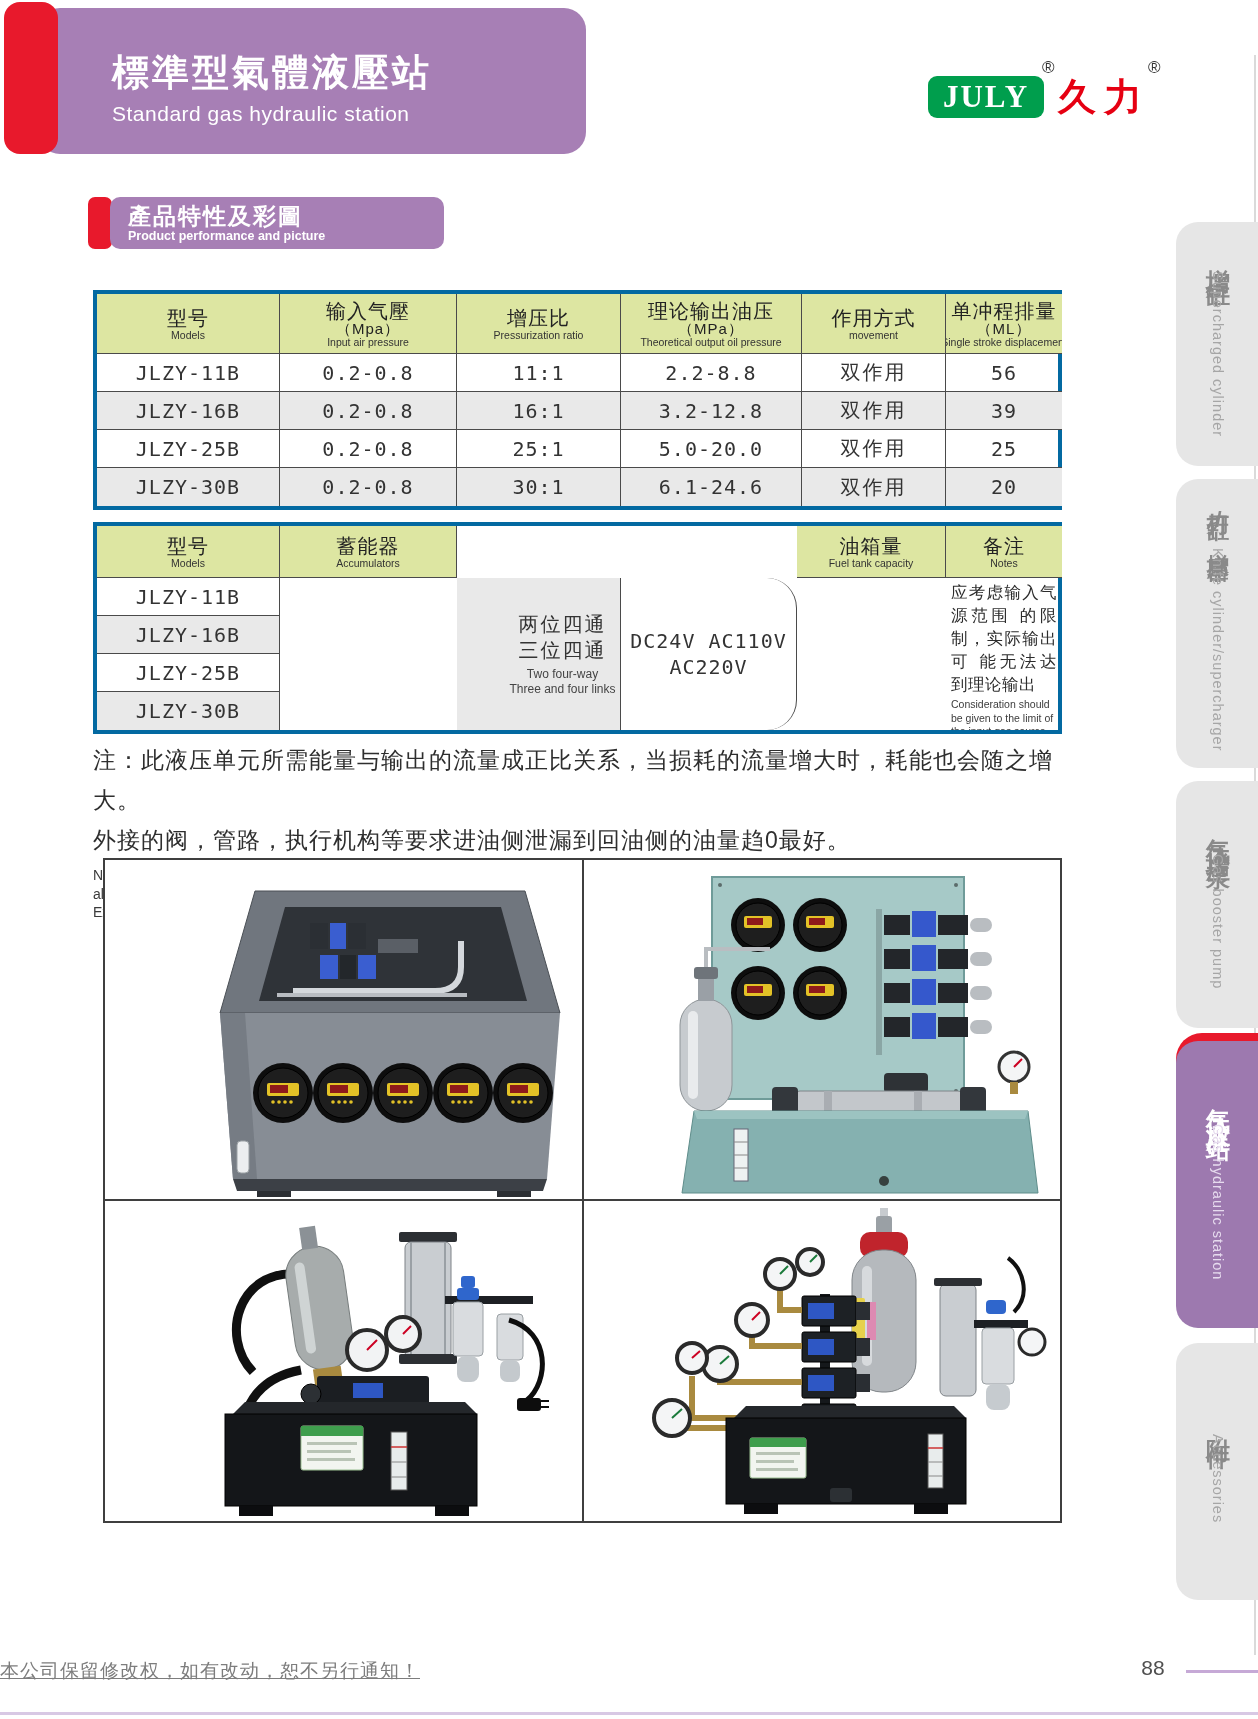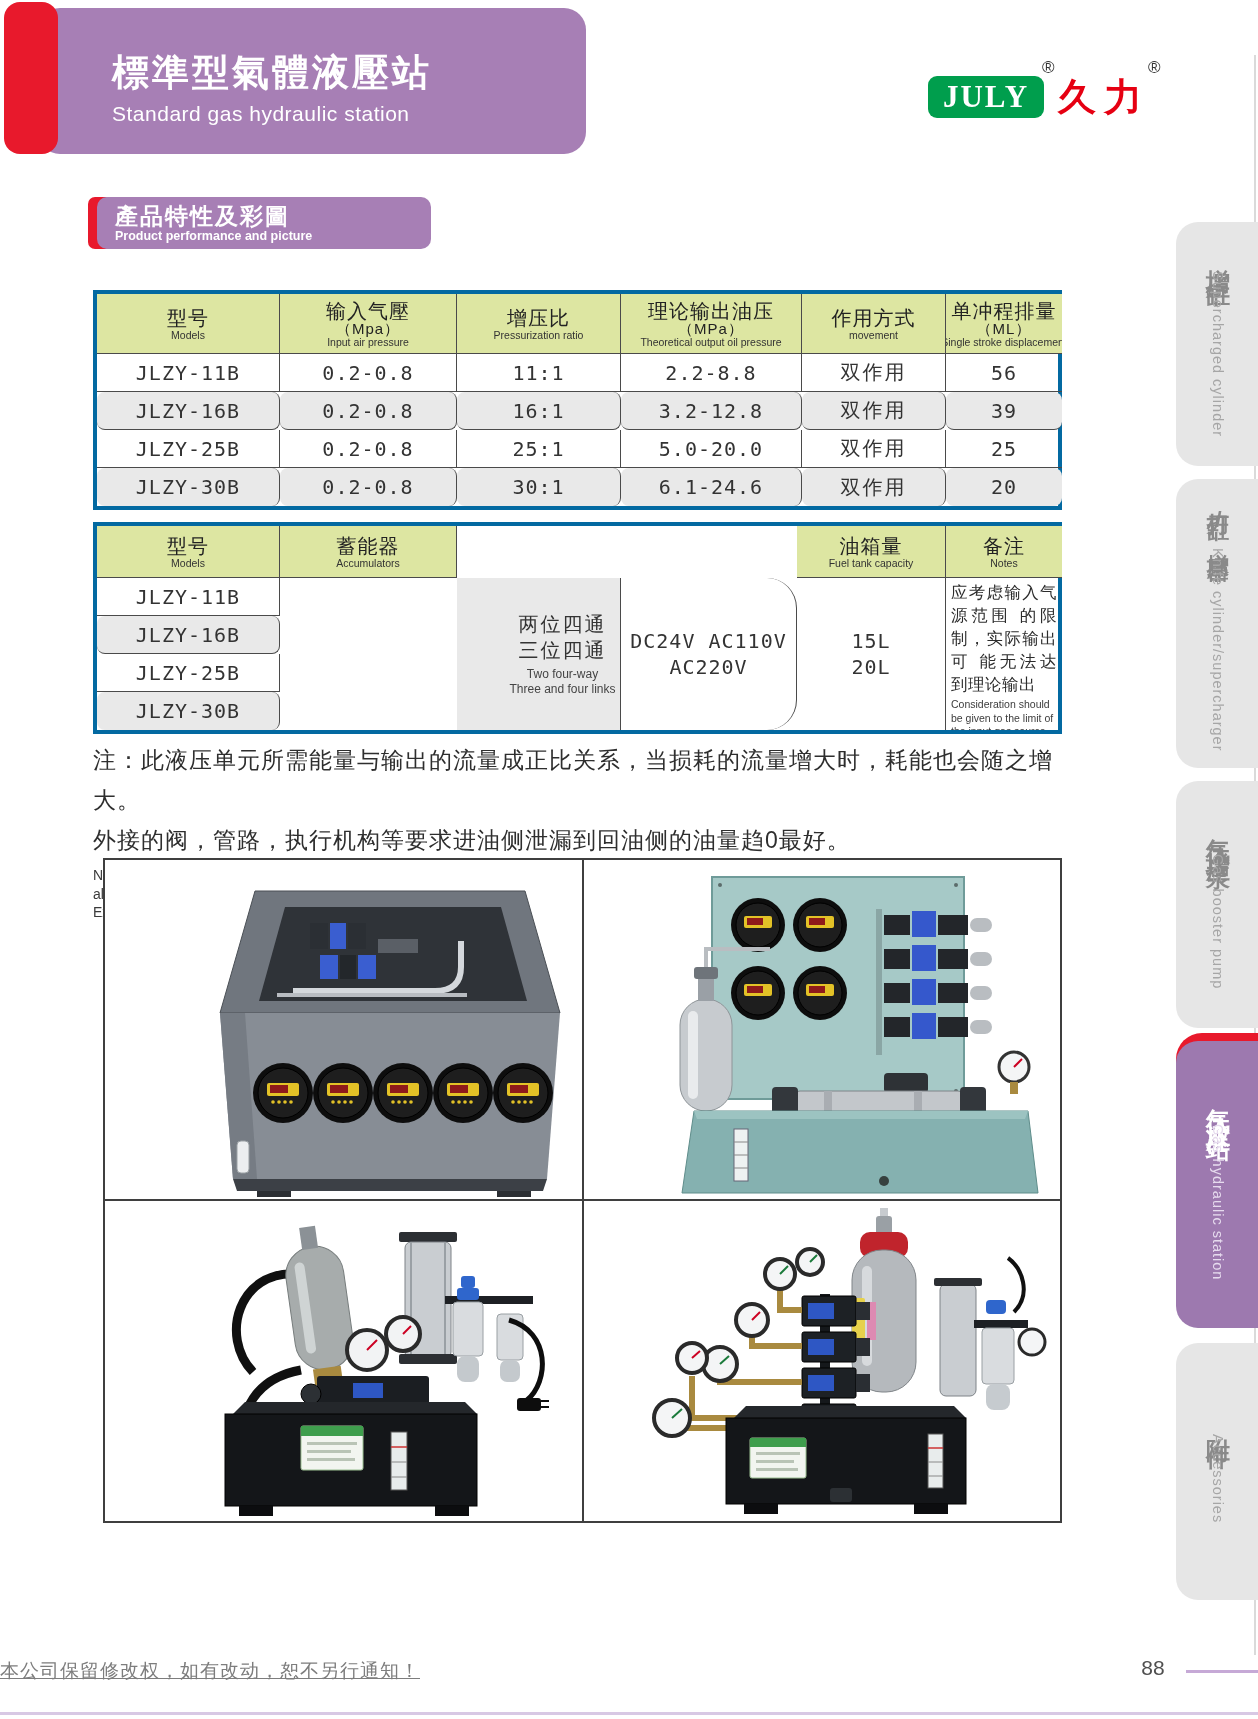--- a/index.html
+++ b/index.html
@@ -13,38 +13,38 @@
   .hdr-title{left:112px;top:48px;color:#fff;font-size:37px;font-weight:700;letter-spacing:3px;white-space:nowrap;}
   .hdr-sub{left:112px;top:102px;color:#fff;font-size:21px;letter-spacing:.5px;white-space:nowrap;}
   .logo-box{left:928px;top:76px;width:116px;height:42px;background:#009e4d;border-radius:9px;display:flex;align-items:center;justify-content:center;}
   .logo-word{color:#fff;font-family:"Liberation Serif","DejaVu Serif",serif;font-weight:700;font-size:31px;letter-spacing:2px;}
   .logo-reg1{left:1042px;top:58px;font-size:17px;color:#333;}
   .brand-zh{left:1058px;top:72px;font-size:38px;font-weight:700;color:#e60012;letter-spacing:8px;white-space:nowrap;}
   .logo-reg2{left:1148px;top:58px;font-size:17px;color:#333;}
 
   
   .badge-red{left:88px;top:197px;width:24px;height:52px;background:#e8192c;border-radius:7px;}
-  .badge-purple{left:97px;top:197px;width:334px;height:52px;background:#a77fb5;border-radius:10px;padding-left:18px;box-sizing:border-box;display:flex;flex-direction:column;justify-content:center;}
+  .badge-purple{left:110px;top:197px;width:334px;height:52px;background:#a77fb5;border-radius:10px;padding-left:18px;box-sizing:border-box;display:flex;flex-direction:column;justify-content:center;}
   .badge-zh{color:#fff;font-size:23px;font-weight:700;letter-spacing:2px;line-height:26px;}
   .badge-en{color:#fff;font-size:12.5px;font-weight:700;line-height:15px;}
 
   
   .tbl{border:4px solid #0369a1;display:grid;background:#fff;}
   .t1{left:93px;top:290px;width:969px;grid-template-columns:183px 177px 164px 181px 144px 116px;grid-template-rows:60px 38px 38px 38px 38px;box-sizing:border-box;}
   .t2{left:93px;top:522px;width:969px;grid-template-columns:183px 177px 164px 176px 149px 116px;grid-template-rows:52px 38px 38px 38px 38px;box-sizing:border-box;}
   .cell{border-right:1.5px solid #4a4a4a;border-bottom:1.5px solid #4a4a4a;display:flex;flex-direction:column;align-items:center;justify-content:center;overflow:hidden;}
   .cell.last-col{border-right:none;}
   .cell.last-row{border-bottom:none;}
   .th{background:#dde6a2;}
   .th-zh{font-size:20px;color:#222;line-height:22px;letter-spacing:1px;white-space:nowrap;}
   .th-unit{font-size:15px;color:#222;line-height:14px;letter-spacing:1px;}
   .th-en{font-size:10.5px;color:#333;line-height:12px;white-space:nowrap;}
   .td{font-family:"DejaVu Sans Mono","Liberation Mono",monospace;font-size:20px;color:#333;letter-spacing:1px;}
   .td-zh{font-family:"Liberation Sans","DejaVu Sans",sans-serif;letter-spacing:2px;}
-  .row-alt{background:#e9e9e9;border-radius:8px;}
+  .row-alt{background:#e9e9e9;}
   .shade{background:#e9e9e9;padding-left:48px;}
   .stack-line{line-height:26px;white-space:nowrap;}
   .sol-en{font-family:"Liberation Sans","DejaVu Sans",sans-serif;font-size:12px;color:#444;letter-spacing:0;line-height:15px;}
   .notes-cell{align-items:flex-start;justify-content:flex-start;padding:3px 5px;box-sizing:border-box;}
   .notes-zh{font-size:16.5px;color:#2c2c2c;line-height:23px;letter-spacing:.5px;text-align:justify;}
   .notes-en{font-size:10.5px;color:#3c3c3c;line-height:13.5px;margin-top:2px;}
 
   
   .note-block{left:93px;top:740px;width:975px;}
   .note-zh{font-size:23px;color:#2e2e2e;line-height:40px;letter-spacing:1px;}
@@ -182,24 +182,20 @@
       <span class="stack-line">三位四通</span>
       <span class="sol-en" style="margin-top:4px;">Two four-way</span>
       <span class="sol-en">Three and four links</span>
     </div>
 
     <div class="cell td last-row" style="grid-column:4;grid-row:2 / span 4;border-radius:30px;">
       <span class="stack-line">DC24V AC110V</span>
       <span class="stack-line">AC220V</span>
     </div>
 
-    <div class="cell td last-row" style="grid-column:5;grid-row:2 / span 4;">
-      <span class="stack-line">15L</span>
-      <span class="stack-line">20L</span>
-    </div>
 
     <div class="cell notes-cell last-col last-row" style="grid-column:6;grid-row:2 / span 4;">
       <span class="notes-zh">应考虑输入气源范围 的限制，实际输出可 能无法达到理论输出</span>
       <span class="notes-en">Consideration should be given to the limit of the input gas source range, the actual output may not be able to reach the theoretical output</span>
     </div>
   </div>
 
   <div class="abs note-block">
     <div class="note-zh">注：此液压单元所需能量与输出的流量成正比关系，当损耗的流量增大时，耗能也会随之增大。</div>
     <div class="note-zh">外接的阀，管路，执行机构等要求进油侧泄漏到回油侧的油量趋0最好。</div>

